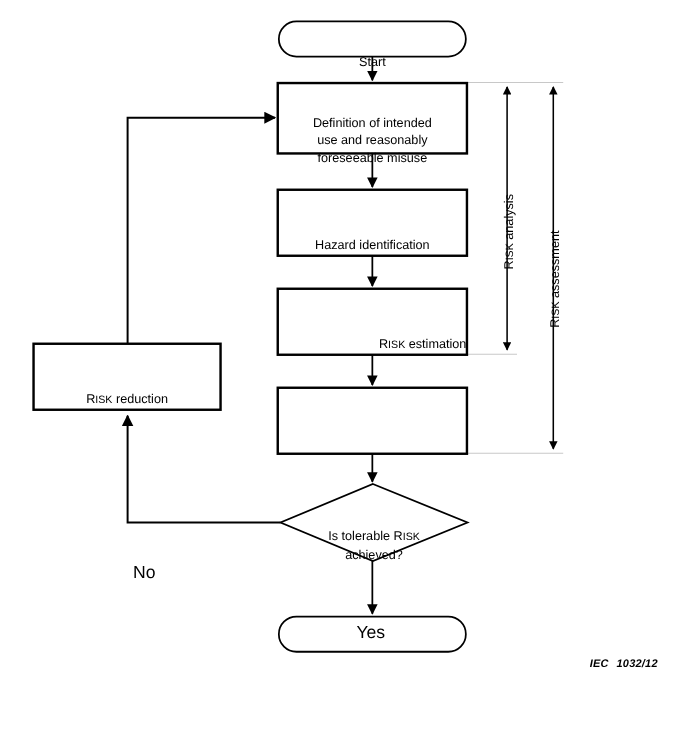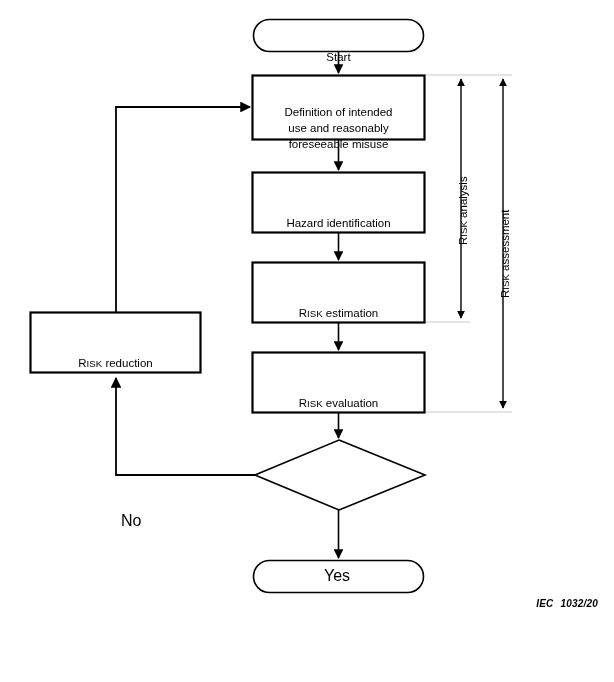--- a/index.html
+++ b/index.html
@@ -141,32 +141,32 @@
   </svg>
 
   <div class="node-text terminator-text" style="left:253px; top:28px; width:171px;">Start</div>
 
   <div class="node-text" style="left:253px; top:83px; width:171px;">Definition of intended
 use and reasonably
 foreseeable misuse</div>
 
   <div class="node-text" style="left:253px; top:194px; width:171px;">Hazard identification</div>
 
-  <div class="node-text" style="left:253px; top:284px; width:171px;"><span class="cap">R</span><span class="sc">ISK</span><span> estimation</span></div>
+  <div class="node-text" style="left:253px; top:284px; width:171px;text-align:right;"><span class="cap">R</span><span class="sc">ISK</span><span> estimation</span></div>
 
-  <div class="node-text" style="left:253px; top:374px; width:171px;"><span class="cap">R</span><span class="sc">ISK</span><span> evaluation</span></div>
 
+  <div class="node-text" style="left:255px; top:459px; width:170px;"><span>Is tolerable </span><span class="cap">R</span><span class="sc">ISK</span><br><span>achieved?</span></div>
 
   <div class="node-text" style="left:31px; top:334px; width:169px;"><span class="cap">R</span><span class="sc">ISK</span><span> reduction</span></div>
 
 
   <div class="edge-label" style="left:121px; top:466px;">No</div>
 
   <div class="edge-label" style="left:324px; top:521px;">Yes</div>
 
   <div class="bracket-label" style="left:457px; top:245px;"><span class="cap">R</span><span class="sc">ISK</span><span> analysis</span></div>
 
   <div class="bracket-label" style="left:499px; top:298px;"><span class="cap">R</span><span class="sc">ISK</span><span> assessment</span></div>
 
-  <div class="iec-ref"><span>IEC</span><span class="gap"></span><span>1032/20</span></div>
+  <div class="iec-ref"><span>IEC</span><span class="gap"></span><span>1032/12</span></div>
 
 
 </div>
 
 </body></html>

